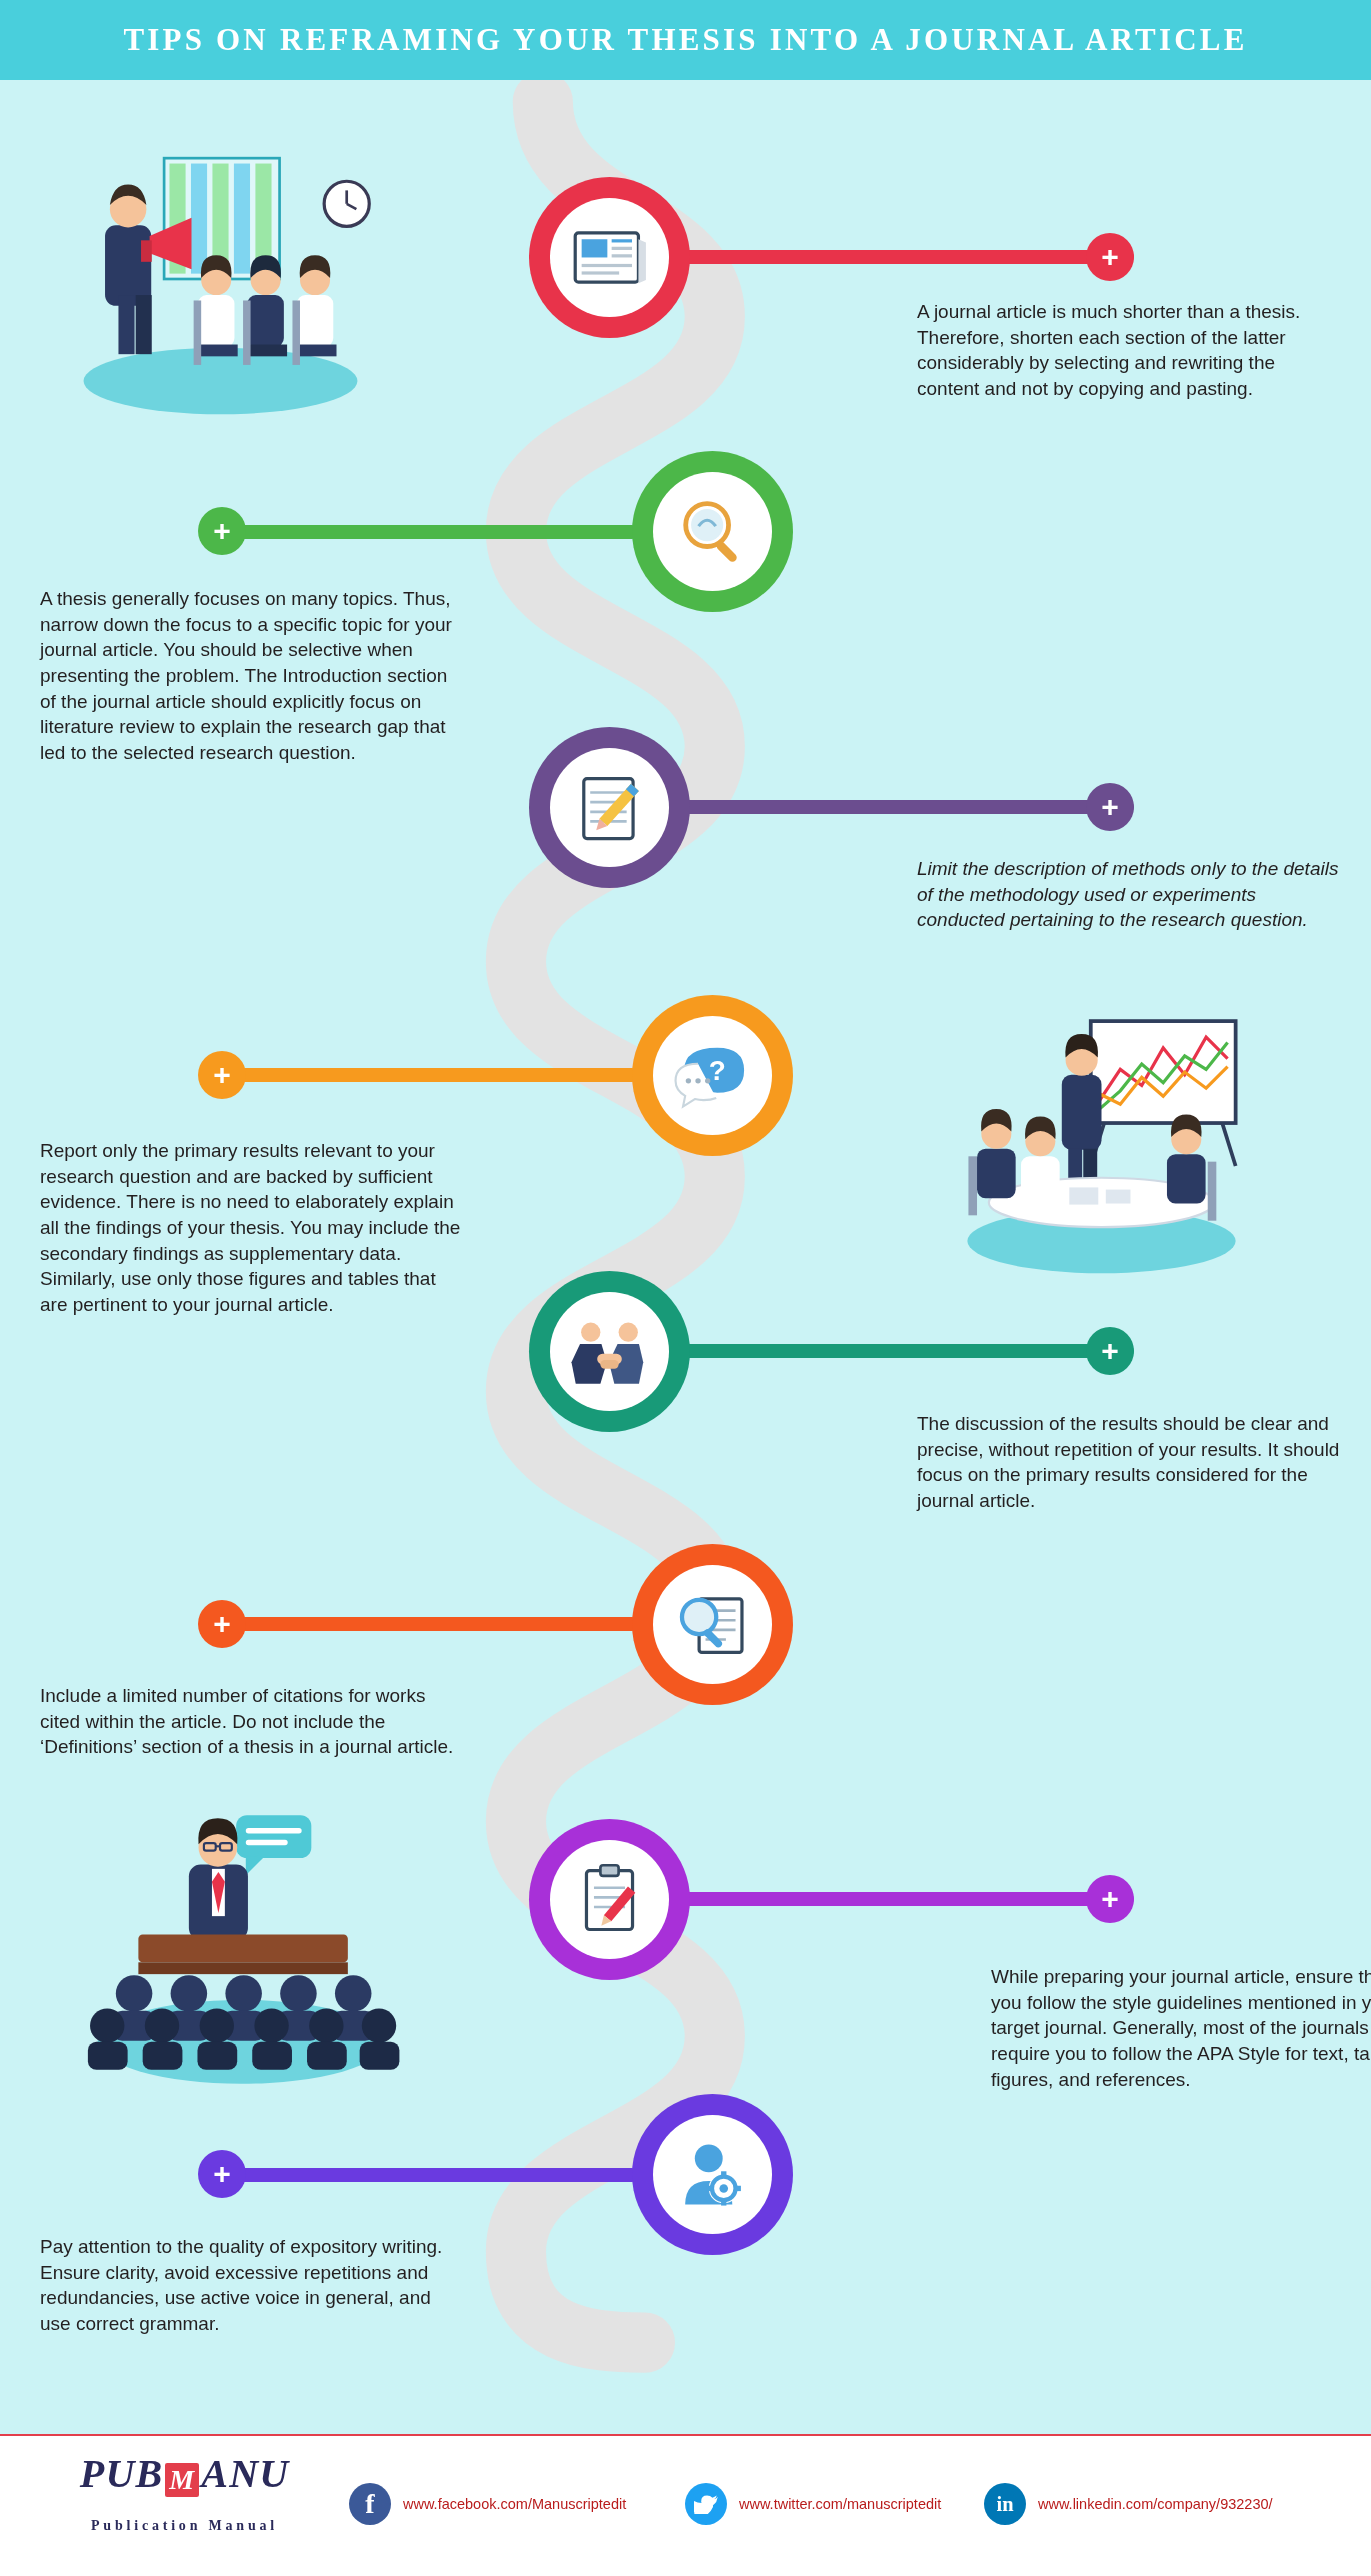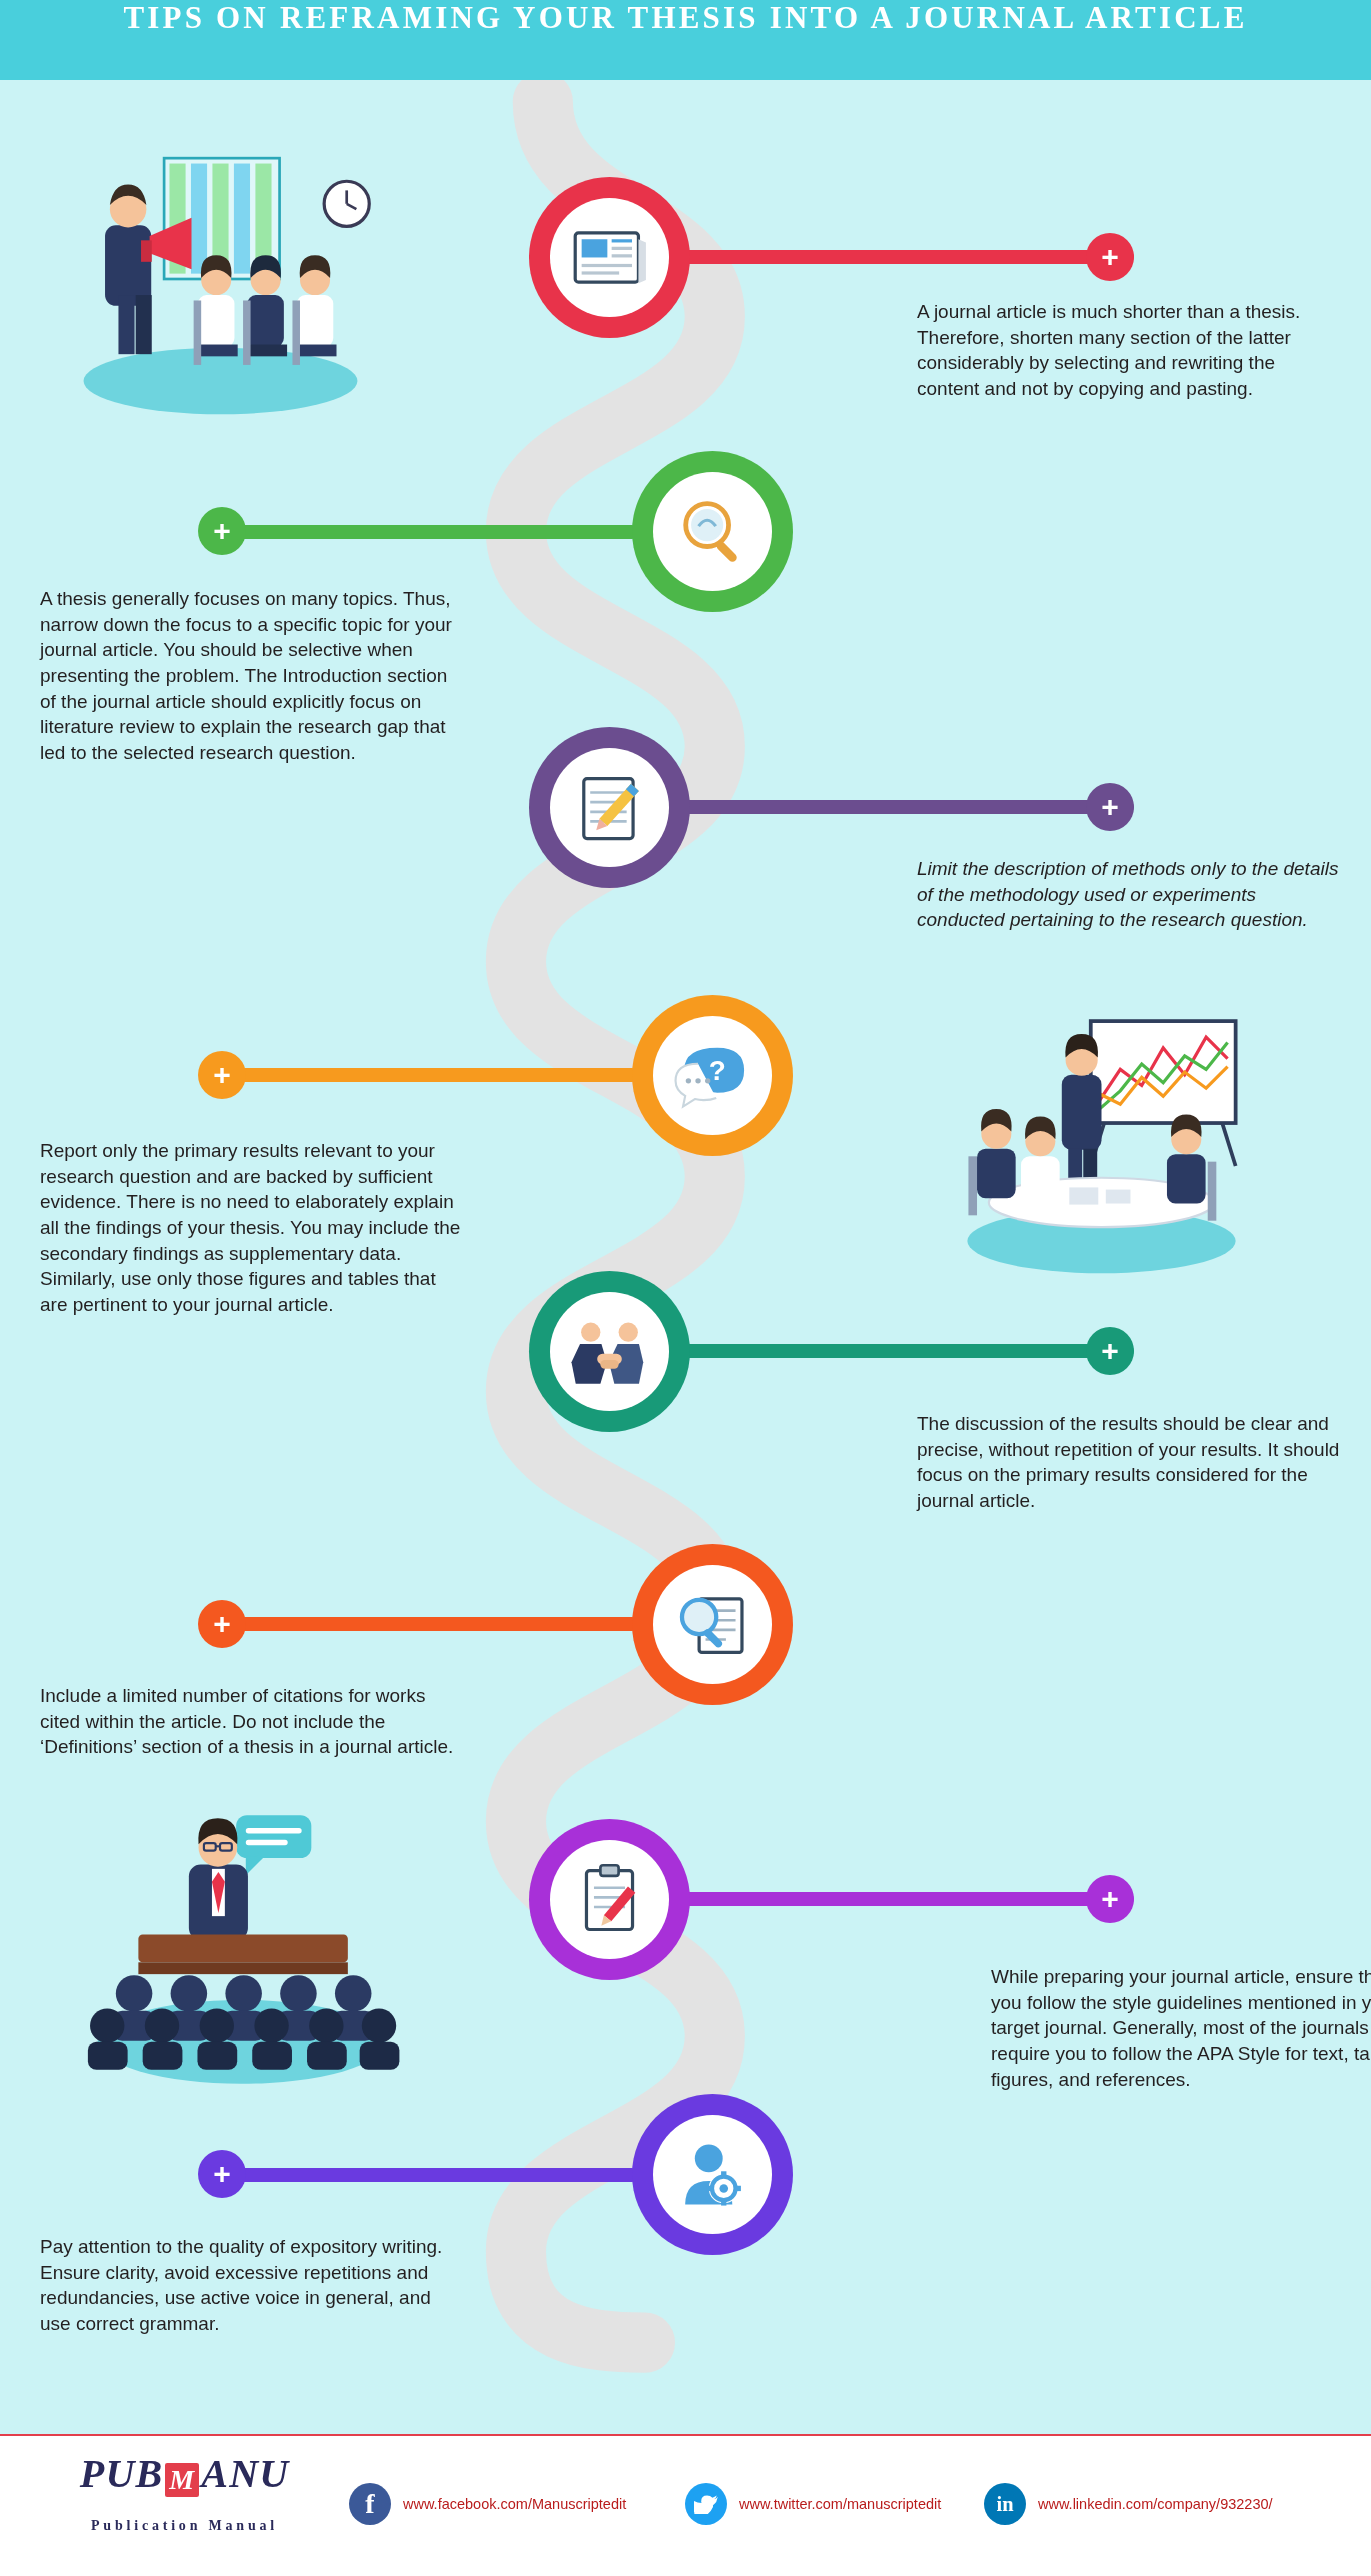--- a/index.html
+++ b/index.html
@@ -13,20 +13,21 @@
   }
 
   
   .header {
     position: absolute;
     left: 0; top: 0;
     width: 1371px;
     height: 80px;
     background: #49cfdc;
     display: flex;
+    align-items: center;
     justify-content: center;
   }
   .header-title {
     color: #ffffff;
     font-size: 31px;
     letter-spacing: 3.2px;
     font-family: "Liberation Serif", serif;
     font-weight: bold;
     white-space: nowrap;
   }
@@ -334,21 +335,21 @@
       <rect x="18" y="30" width="48" height="34" fill="#4aa3df"></rect>
       <rect x="74" y="30" width="38" height="6" fill="#4aa3df"></rect>
       <rect x="74" y="44" width="38" height="6" fill="#b8c6d1"></rect>
       <rect x="74" y="58" width="38" height="6" fill="#b8c6d1"></rect>
       <rect x="18" y="76" width="94" height="6" fill="#b8c6d1"></rect>
       <rect x="18" y="90" width="70" height="6" fill="#b8c6d1"></rect>
       <path d="M124 30 l14 6 l0 70 l-14 6 z" fill="#d7dee5"></path>
     </svg>
   </div>
 </div>
-<div class="para" style="left:917px; top:299px; width:425px;">A journal article is much shorter than a thesis. Therefore, shorten many section of the latter considerably by selecting and rewriting the content and not by copying and pasting.</div>
+<div class="para" style="left:917px; top:299px; width:425px;">A journal article is much shorter than a thesis. Therefore, shorten each section of the latter considerably by selecting and rewriting the content and not by copying and pasting.</div>
 
 <div class="connector" style="left:231px; top:525px; width:408px; background:#4cb749;"></div>
 <div class="plus" style="left:198px; top:507px; background:#4cb749;">+</div>
 <div class="node" style="left:632px; top:451px; background:#4cb749;">
   <div class="node-inner">
     <svg width="75" height="75" viewBox="0 0 140 140">
       <circle cx="60" cy="58" r="40" fill="#ffffff" stroke="#e8a33d" stroke-width="9"></circle>
       <circle cx="60" cy="58" r="30" fill="#dff0f7"></circle>
       <rect x="86" y="86" width="46" height="16" rx="8" transform="rotate(45 86 86)" fill="#e8a33d"></rect>
       <path d="M44 60 q16 -22 32 0" stroke="#7fb8d6" stroke-width="6" fill="none"></path>

